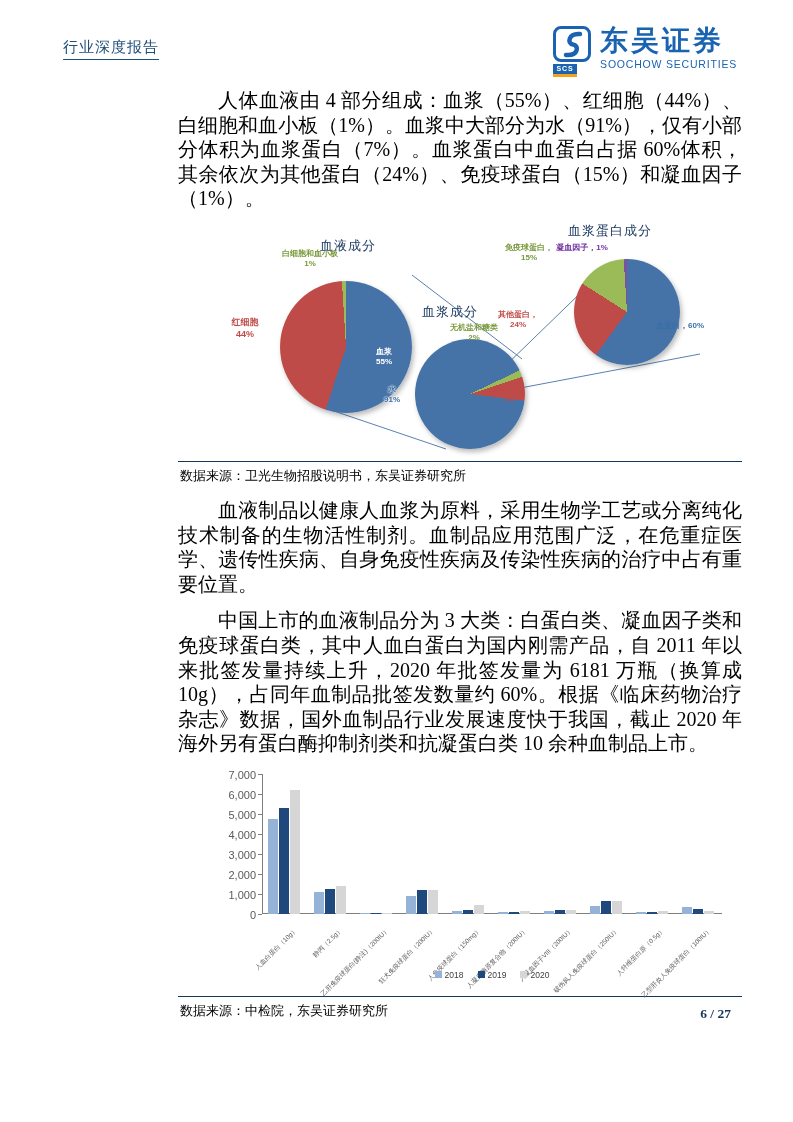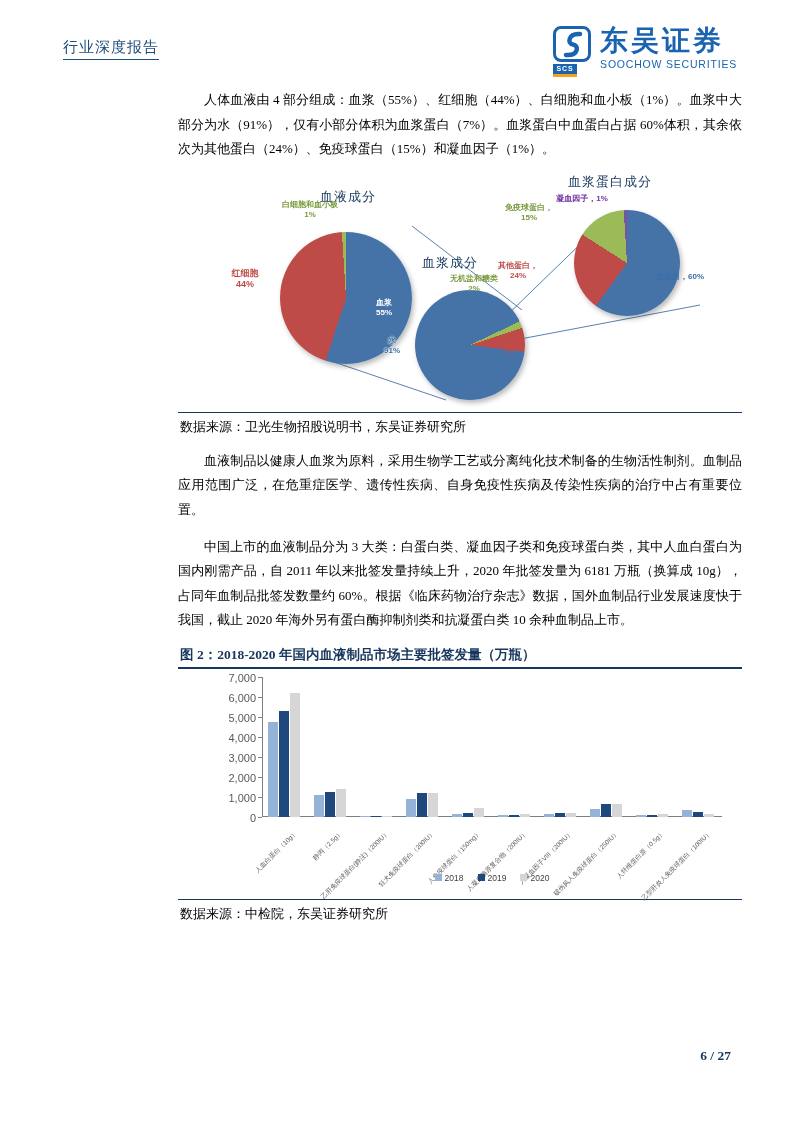--- a/index.html
+++ b/index.html
@@ -13,21 +13,21 @@
   .brand-icon { position:relative; width:40px; height:52px; }
   .brand-icon .sq { width:38px; height:36px; border:3px solid #1A63B0; border-radius:8px; }
   .brand-icon svg { position:absolute; left:3px; top:2px; }
   .scs-box { position:absolute; left:0; top:38px; width:24px; height:10px; background:#1A63B0; color:#fff; font-family:"Liberation Sans",sans-serif; font-size:7px; font-weight:bold; text-align:center; line-height:10px; letter-spacing:1px; }
   .scs-bar { position:absolute; left:0; top:48px; width:24px; height:2.5px; background:#F5A21B; }
   .brand-cn { font-family:"Liberation Sans","DejaVu Sans",sans-serif; font-size:28px; font-weight:bold; color:#1A63B0; letter-spacing:3px; line-height:1.1; }
   .brand-en { font-family:"Liberation Sans","DejaVu Sans",sans-serif; font-size:10.5px; color:#1A63B0; letter-spacing:0.8px; margin-top:1px; }
 
   
   main { position:absolute; left:178px; top:88px; width:564px; }
-  p.body-text { font-size:13px; line-height:24.6px; text-align:justify; text-indent:2em; color:#000; }
+  p.body-text { font-size:20px; line-height:24.6px; text-align:justify; text-indent:2em; color:#000; }
   #p2 { margin-top:14px; }
   #p3 { margin-top:12px; }
 
   .fig-title { font-size:13.5px; font-weight:bold; color:#17365D; padding:3px 0 3px 2px; border-bottom:2px solid #17365D; }
   .fig-source { border-top:1.2px solid #17365D; font-size:13px; color:#000; padding:5px 0 0 2px; height:23px; }
 
   
   .pies { position:relative; width:564px; height:242px; font-family:"Liberation Sans","DejaVu Sans",sans-serif; }
   .pies svg.connectors { position:absolute; left:0; top:0; }
   .pie { position:absolute; border-radius:50%; box-shadow:2px 3px 5px rgba(60,60,60,.35); }
@@ -44,37 +44,37 @@
   .c-blue   { color:#3A6FA8; }
   .c-purple { color:#7030A0; }
   .c-white  { color:#ffffff; }
   .lab-wbc   { left:92px;  top:30px;  width:80px; }
   .lab-rbc   { left:27px;  top:98px;  width:80px; font-size:9px; }
   .lab-plasma{ left:176px; top:128px; width:60px; }
   .lab-water { left:186px; top:166px; width:56px; text-shadow:0 0 2px #fff,0 0 2px #fff; }
   .lab-inorg { left:256px; top:104px; width:80px; }
   .lab-pp    { left:300px; top:166px; width:60px; }
   .lab-clot  { left:354px; top:24px;  width:100px; }
-  .lab-ig    { left:310px; top:33px;  width:82px; }
+  .lab-ig    { left:310px; top:24px;  width:82px; }
   .lab-op    { left:299px; top:91px;  width:82px; }
   .lab-bp    { left:452px; top:102px; width:100px; }
 
   
   #barchart { position:relative; width:564px; height:230px; font-family:"Liberation Sans","DejaVu Sans",sans-serif; }
   #barchart .plot { position:absolute; left:84px; top:8px; width:460px; height:140px; border-left:1px solid #7f7f7f; border-bottom:1px solid #7f7f7f; }
   #barchart .ytick { position:absolute; left:30px; width:48px; text-align:right; font-size:11px; color:#595959; }
   #barchart .ymark { position:absolute; left:80px; width:4px; height:1px; background:#7f7f7f; }
   #barchart .bar { position:absolute; }
   #barchart .xlabel { position:absolute; height:0; }
   #barchart .xlabel span { display:inline-block; transform:rotate(-45deg); transform-origin:top right; font-size:6.5px; color:#595959; white-space:nowrap; }
   #barchart .legend { position:absolute; left:84px; top:204px; width:460px; display:flex; justify-content:center; gap:14px; }
   #barchart .legend .li { display:flex; align-items:center; gap:3px; font-size:8.5px; color:#404040; }
   #barchart .legend .sw { width:7px; height:7px; display:inline-block; }
 
-  .page-num { position:absolute; right:62px; top:1048px; font-size:13.5px; font-weight:bold; color:#17365D; }
+  .page-num { position:absolute; right:62px; top:1006px; font-size:13.5px; font-weight:bold; color:#17365D; }
 </style>
 </head>
 <body>
 
 <div class="page">
 
   <div class="hdr">
     <div class="report-type">行业深度报告</div>
     <div class="brand">
       <div class="brand-icon">
@@ -128,21 +128,20 @@
 24%</div>
         <div class="plabel c-blue   lab-bp">血蛋白，60%</div>
       </div>
       <div class="fig-source">数据来源：卫光生物招股说明书，东吴证券研究所</div>
     </section>
 
     <p class="body-text" id="p2">血液制品以健康人血浆为原料，采用生物学工艺或分离纯化技术制备的生物活性制剂。血制品应用范围广泛，在危重症医学、遗传性疾病、自身免疫性疾病及传染性疾病的治疗中占有重要位置。</p>
     <p class="body-text" id="p3">中国上市的血液制品分为 3 大类：白蛋白类、凝血因子类和免疫球蛋白类，其中人血白蛋白为国内刚需产品，自 2011 年以来批签发量持续上升，2020 年批签发量为 6181 万瓶（换算成 10g），占同年血制品批签发数量约 60%。根据《临床药物治疗杂志》数据，国外血制品行业发展速度快于我国，截止 2020 年海外另有蛋白酶抑制剂类和抗凝蛋白类 10 余种血制品上市。</p>
 
     <section class="figure" style="margin-top:10px;">
-      <div class="fig-title">图 2：2018-2020 年国内血液制品市场主要批签发量（万瓶）</div>
       <div id="barchart">
           <div class="plot"></div>
           <div class="ytick" style="top:143.5px">0</div>
           <div class="ymark" style="top:148.0px"></div>
           <div class="ytick" style="top:123.5px">1,000</div>
           <div class="ymark" style="top:128.0px"></div>
           <div class="ytick" style="top:103.5px">2,000</div>
           <div class="ymark" style="top:108.0px"></div>
           <div class="ytick" style="top:83.5px">3,000</div>
           <div class="ymark" style="top:88.0px"></div>

